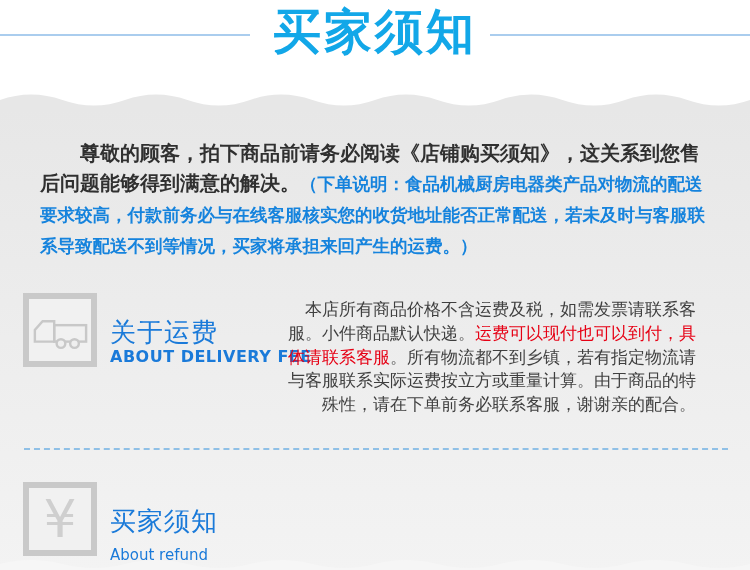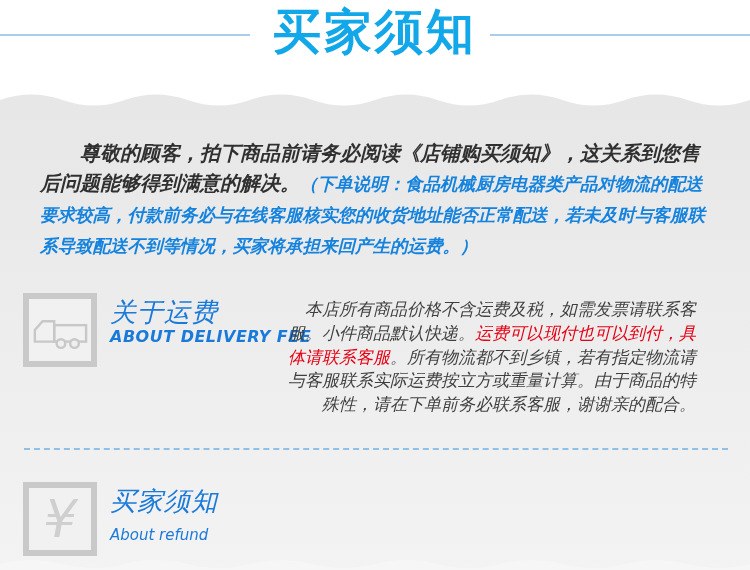--- a/index.html
+++ b/index.html
@@ -39,21 +39,20 @@
     font-size:22px;line-height:24px;
     color:#5ac3f0;
   }
   .wave-top{display:block;}
   
   .notice-body{
     position:relative;
     height:462px;
     background:linear-gradient(#e7e7e7,#f3f3f3);
     box-sizing:border-box;
-    font-style:italic;
   }
   .wave-bottom{position:absolute;bottom:0;left:0;display:block;}
   
   .intro{
     margin:0;
     padding:30px 38px 0 40px;
     font-size:20px;
     line-height:30px;
     font-weight:bold;
     color:#303030;
@@ -92,20 +91,21 @@
   .titles{
     margin-left:13px;
     margin-top:16px;
   }
   .title-cn{
     font-size:26px;
     line-height:30px;
     color:#1a7ad9;
     letter-spacing:1px;
     white-space:nowrap;
+    margin-top:20px;
   }
   .title-en{
     color:#1a7ad9;
     white-space:nowrap;
   }
   .title-en.caps{
     font-size:16px;
     font-weight:bold;
     letter-spacing:0.5px;
   }

